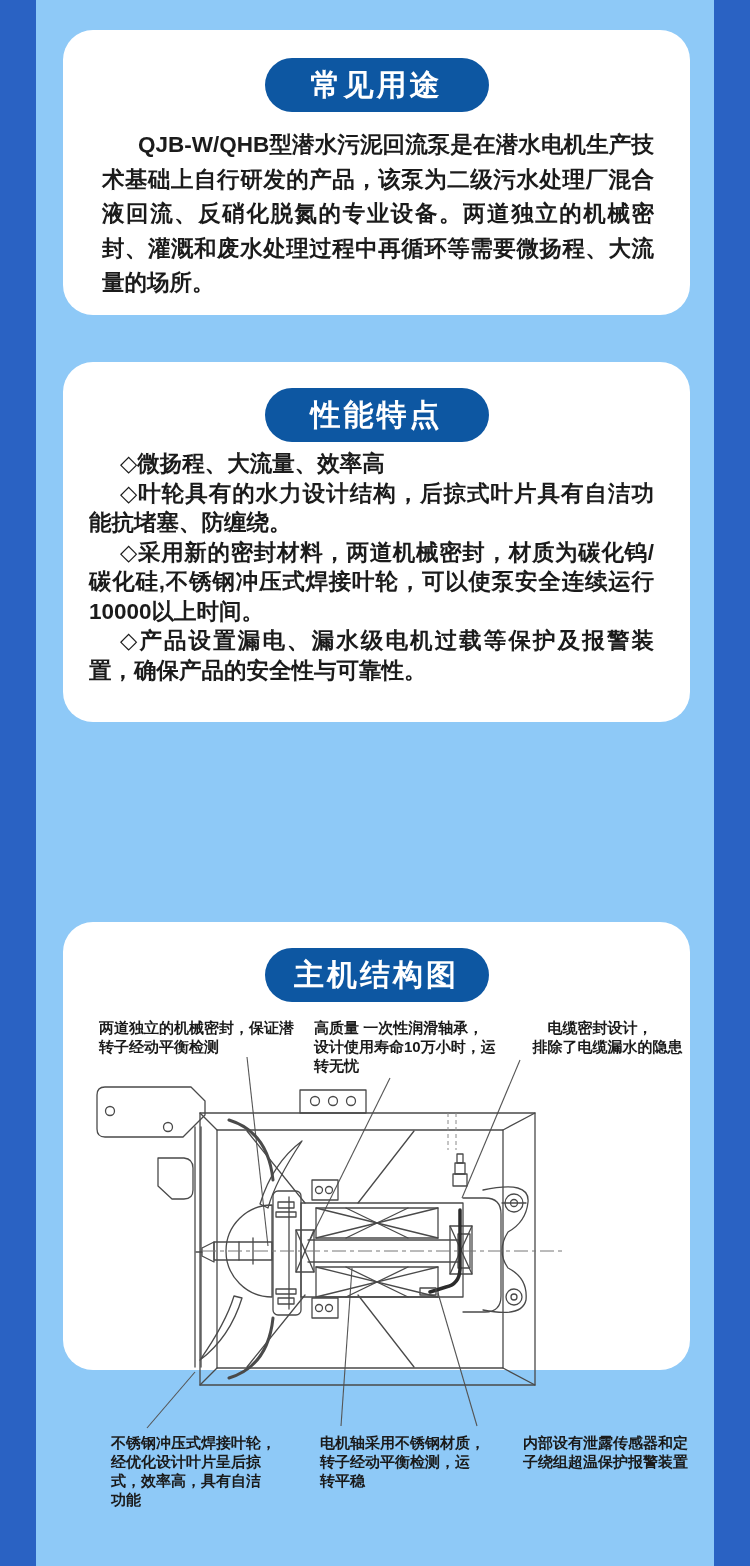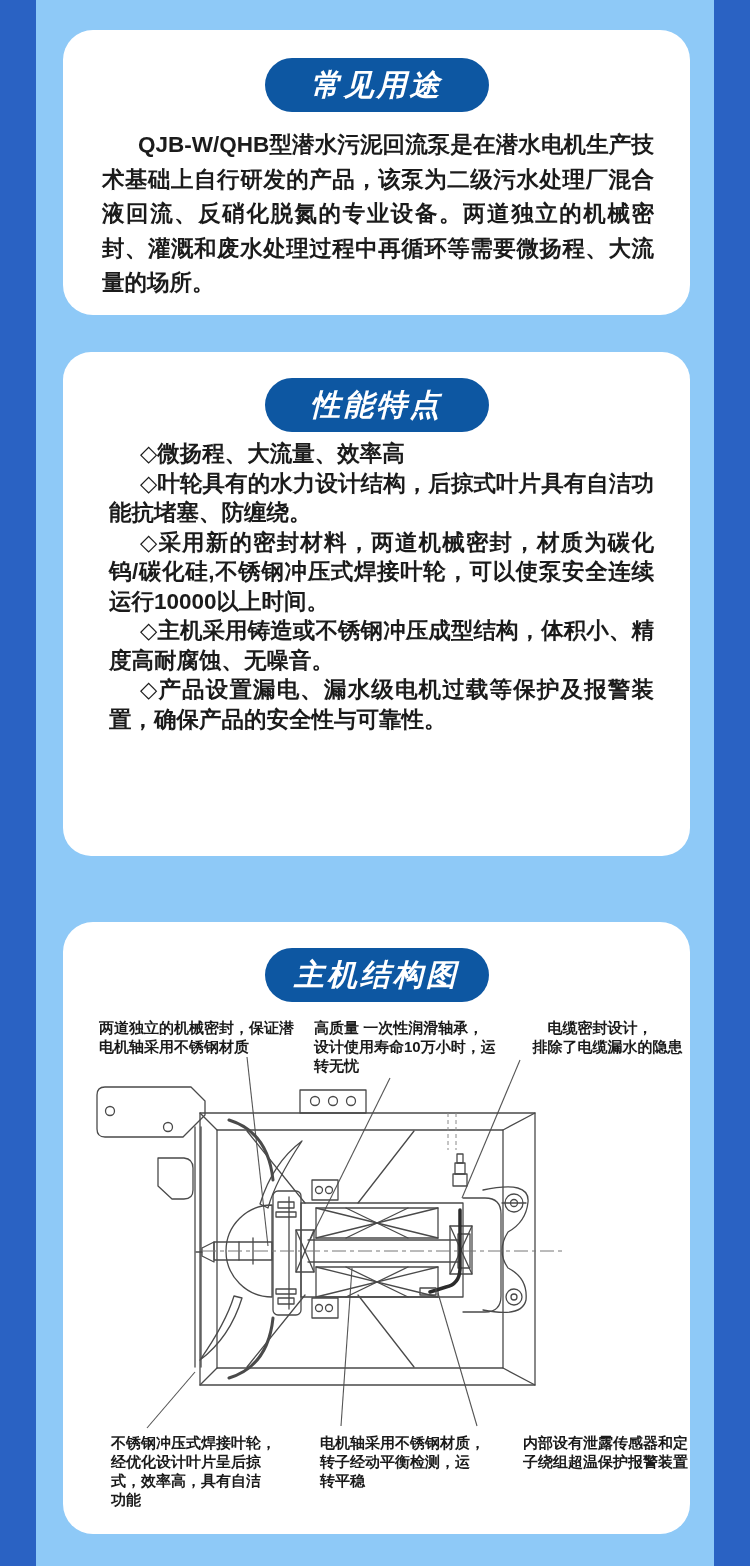--- a/index.html
+++ b/index.html
@@ -17,39 +17,38 @@
     position:absolute;left:36px;top:0;
     width:678px;height:1566px;
     background:#8ec9f7;
   }
   .card{
     position:absolute;left:63px;width:627px;
     background:#ffffff;border-radius:30px;
     box-sizing:border-box;
   }
   .card-uses{top:30px;height:285px;}
-  .card-features{top:352px;height:504px;border-radius:28px;}
-  .card-structure{top:922px;height:612px;}
+  .card-features{top:362px;height:360px;}
+  .card-structure{top:922px;height:448px;}
   .badge{
     width:224px;height:54px;border-radius:27px;
     background:#0d57a2;color:#ffffff;
     display:flex;align-items:center;justify-content:center;
     font-size:30px;font-weight:bold;letter-spacing:3px;
     margin:28px auto 0 auto;
-    font-style:italic;
   }
   .card-features .badge,.card-structure .badge{margin-top:26px;}
   .intro-text{
     margin:16px 36px 0 39px;
     font-size:22.5px;line-height:34.5px;
     color:#1b1b1b;font-weight:600;
     text-indent:36px;text-align:justify;
   }
   .feature-list{
-    margin:7px 36px 0 46px;padding:0;list-style:none;
+    margin:7px 36px 0 26px;padding:0;list-style:none;
   }
   .feature-list li{
     font-size:22.5px;line-height:29.5px;
     color:#1b1b1b;font-weight:600;
     text-indent:31px;text-align:justify;
   }
   .diagram-area{
     position:absolute;left:0;top:0;width:627px;height:612px;
   }
   .callout{
@@ -81,31 +80,30 @@
     <div class="badge">常见用途</div>
     <p class="intro-text">QJB-W/QHB型潜水污泥回流泵是在潜水电机生产技术基础上自行研发的产品，该泵为二级污水处理厂混合液回流、反硝化脱氮的专业设备。两道独立的机械密封、灌溉和废水处理过程中再循环等需要微扬程、大流量的场所。</p>
   </section>
 
   <section class="card card-features">
     <div class="badge">性能特点</div>
     <ul class="feature-list">
       <li>◇微扬程、大流量、效率高</li>
       <li>◇叶轮具有的水力设计结构，后掠式叶片具有自洁功能抗堵塞、防缠绕。</li>
       <li>◇采用新的密封材料，两道机械密封，材质为碳化钨/碳化硅,不锈钢冲压式焊接叶轮，可以使泵安全连续运行10000以上时间。</li>
-      <li>◇主机采用铸造或不锈钢冲压成型结构，体积小、精度高耐腐蚀、无噪音。</li>
       <li>◇产品设置漏电、漏水级电机过载等保护及报警装置，确保产品的安全性与可靠性。</li>
     </ul>
   </section>
 
   <section class="card card-structure">
     <div class="badge">主机结构图</div>
     <div class="diagram-area">
 
       <div class="callout co-tl">两道独立的机械密封，保证潜
-电机轴采用不锈钢材质</div>
+转子经动平衡检测</div>
       <div class="callout co-tm">高质量 一次性润滑轴承，
 设计使用寿命10万小时，运
 转无忧</div>
       <div class="callout co-tr">电缆密封设计，
 　排除了电缆漏水的隐患</div>
       <div class="callout co-bl">不锈钢冲压式焊接叶轮，
 经优化设计叶片呈后掠
 式，效率高，具有自洁
 功能</div>
       <div class="callout co-bm">电机轴采用不锈钢材质，

